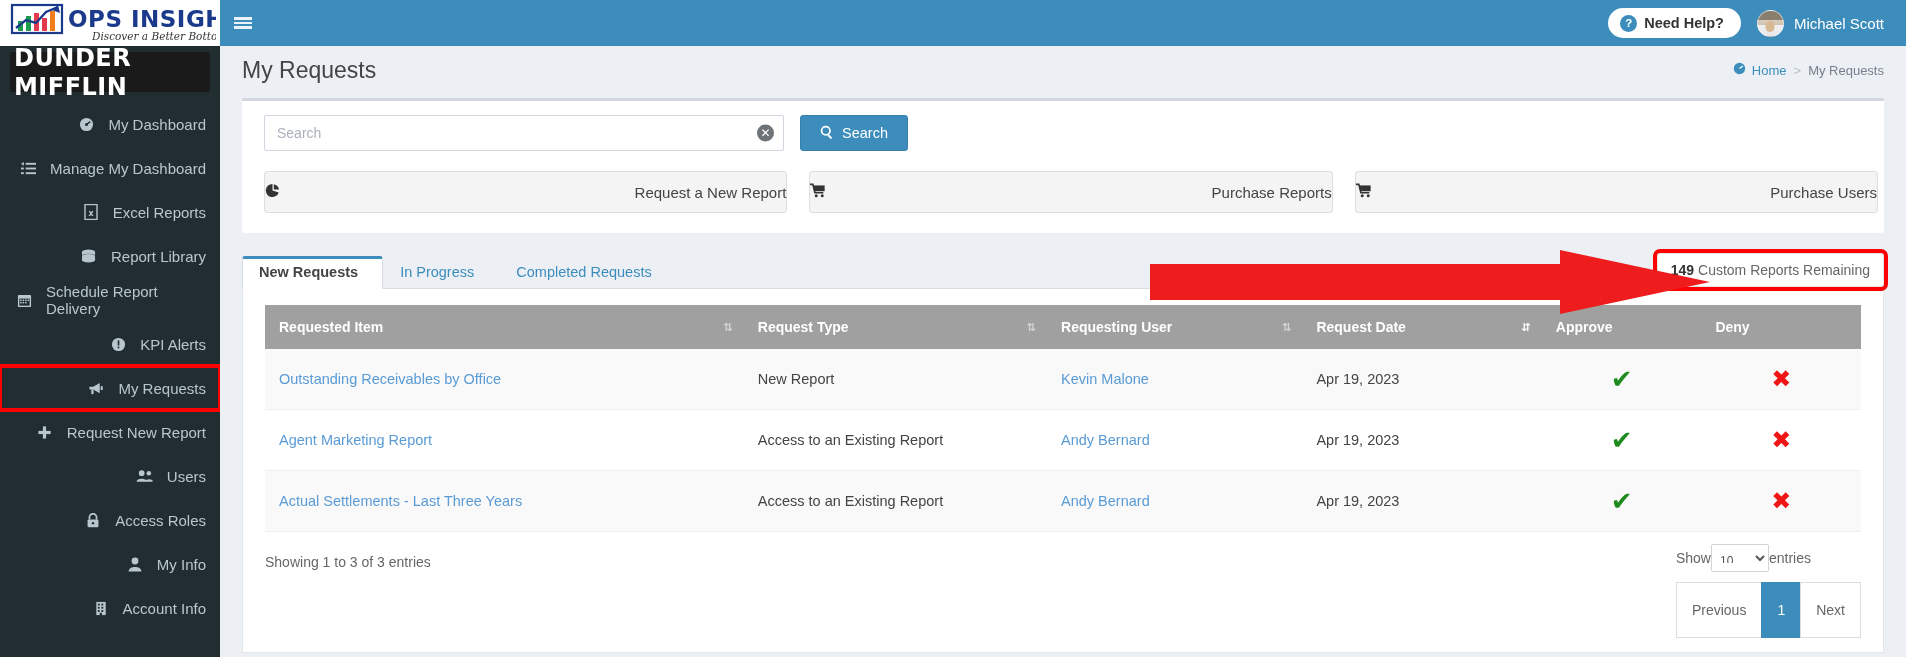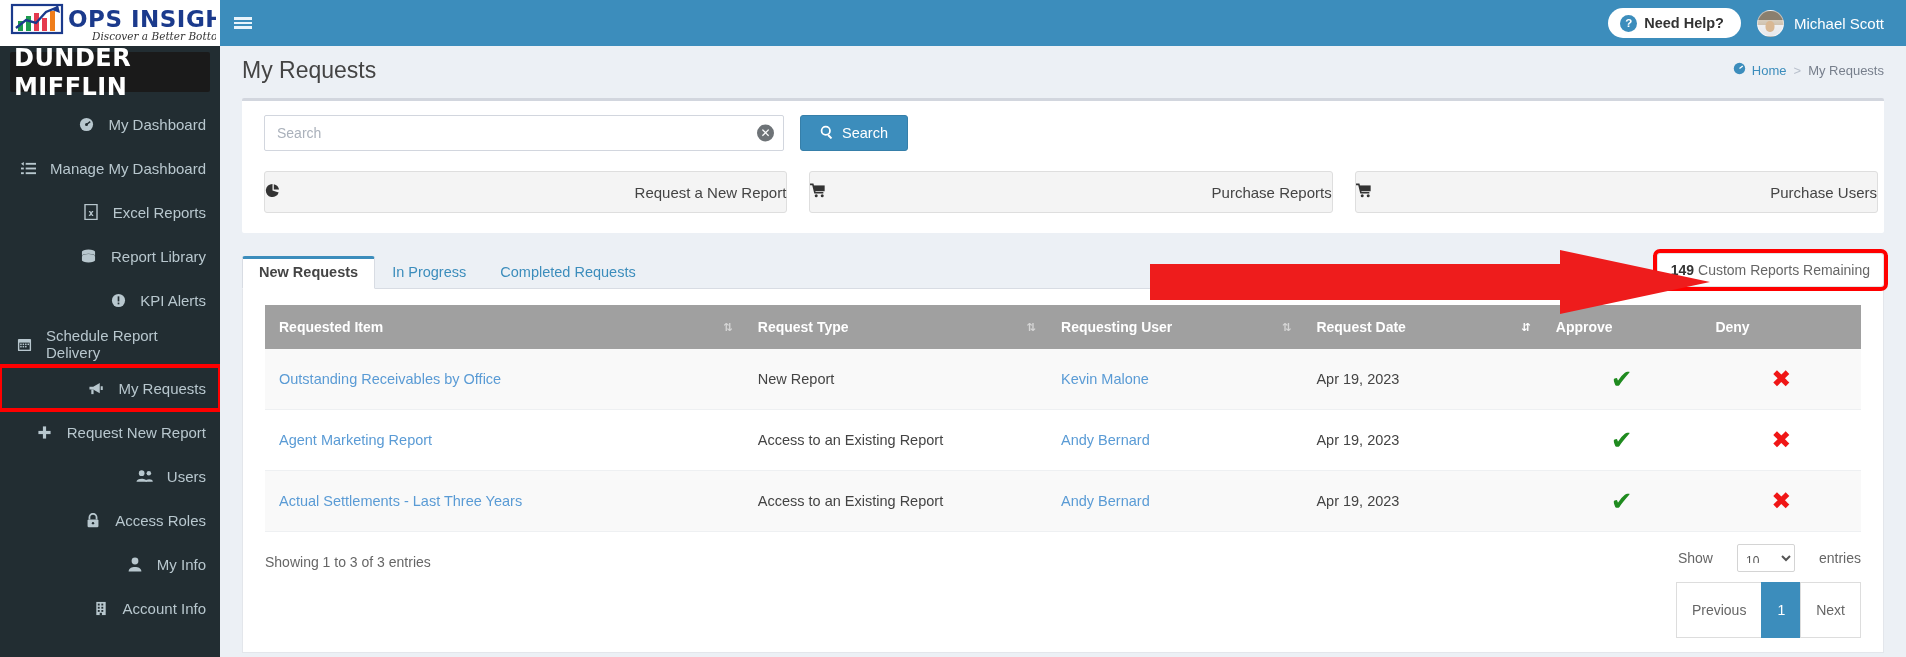--- a/index.html
+++ b/index.html
@@ -126,21 +126,21 @@
     display:flex; align-items:center; justify-content:space-between; gap:9px;
     font-size:15px; color:#444; cursor:pointer;
   }
 
   
   .tab-area{ margin:22px 22px 0 22px; position:relative; }
   .tab-strip{
     display:flex; align-items:flex-end; border-bottom:1px solid #d8dce3; height:34px;
   }
   .tab{
-    padding:7px 16px 8px 16px; font-size:14.5px; color:#3c8dbc; cursor:pointer;
+    padding:7px 24px 8px 16px; font-size:14.5px; color:#3c8dbc; cursor:pointer;
     background:transparent; border:1px solid transparent; margin-bottom:-1px;
     border-radius:3px 3px 0 0; line-height:16px;
   }
   .tab.active{
     background:#fff; color:#444; font-weight:bold;
     border-color:#d8dce3; border-top:3px solid #3c8dbc; border-bottom-color:#fff;
     padding-top:5px;
   }
 
   .badge-remaining{
@@ -178,21 +178,21 @@
   .link{ color:#5a9bd5; cursor:pointer; }
   .td-center{ text-align:center; }
   .tick{ color:#1f8b1f; font-size:26px; line-height:1; cursor:pointer;
          font-family:"DejaVu Sans", sans-serif; font-weight:bold; }
   .cross{ color:#f01616; font-size:24px; line-height:1; cursor:pointer;
           font-family:"DejaVu Sans", sans-serif; font-weight:bold; }
 
   .table-foot{ display:flex; align-items:flex-start; margin-top:12px; }
   .showing{ font-size:14px; color:#666; padding-top:10px; }
   .foot-right{ margin-left:auto; text-align:right; }
-  .show-entries{ display:flex; align-items:center; gap:24px; font-size:14px; color:#666; justify-content:flex-end; }
+  .show-entries{ display:flex; align-items:center; gap:0; font-size:14px; color:#666; justify-content:flex-start; }
   .entries-select{
     border:1px solid #d4d4d4; background:#fff; height:28px; width:58px;
     font-size:12px; color:#555; padding:8px 4px; font-family:"Liberation Sans", sans-serif;
     border-radius:2px;
   }
   .pager{ display:flex; margin-top:10px; justify-content:flex-end; }
   .pg{
     border:1px solid #ddd; border-right:none; background:#fff; color:#666;
     font-size:14px; padding:19px 15px; cursor:pointer;
   }
@@ -270,45 +270,45 @@
           <rect x="1" y="8" width="14" height="4" fill="#b8c7ce"></rect>
             <ellipse cx="8" cy="12" rx="7" ry="2.4" fill="#b8c7ce"></ellipse>
         </svg>
       </span>
       <span>Report Library</span>
     </div>
 
     <div class="nav-item">
       <span class="nav-icon">
         <svg width="15" height="15" viewBox="0 0 16 16">
-            <circle cx="8" cy="8" r="7" fill="#b8c7ce"></circle>
-            <rect x="7.1" y="3.6" width="1.8" height="5.4" fill="#222d32"></rect>
-            <rect x="7.1" y="10.2" width="1.8" height="1.9" fill="#222d32"></rect>
-          </svg>
-      </span>
-      <span>KPI Alerts</span>
-    </div>
-
-    <div class="nav-item">
-      <span class="nav-icon">
-        <svg width="15" height="15" viewBox="0 0 16 16">
           <rect x="1" y="2" width="14" height="13" rx="1" fill="#b8c7ce"></rect>
             <rect x="2.5" y="6" width="11" height="7.5" fill="#222d32"></rect>
           <g fill="#b8c7ce">
               <rect x="3.4" y="7" width="1.6" height="1.6"></rect>
               <rect x="6" y="7" width="1.6" height="1.6"></rect>
               <rect x="8.6" y="7" width="1.6" height="1.6"></rect>
               <rect x="11.2" y="7" width="1.6" height="1.6"></rect>
               <rect x="3.4" y="9.5" width="1.6" height="1.6"></rect>
               <rect x="6" y="9.5" width="1.6" height="1.6"></rect>
               <rect x="8.6" y="9.5" width="1.6" height="1.6"></rect>
             </g>
         </svg>
       </span>
       <span>Schedule Report Delivery</span>
+    </div>
+
+    <div class="nav-item">
+      <span class="nav-icon">
+        <svg width="15" height="15" viewBox="0 0 16 16">
+            <circle cx="8" cy="8" r="7" fill="#b8c7ce"></circle>
+            <rect x="7.1" y="3.6" width="1.8" height="5.4" fill="#222d32"></rect>
+            <rect x="7.1" y="10.2" width="1.8" height="1.9" fill="#222d32"></rect>
+          </svg>
+      </span>
+      <span>KPI Alerts</span>
     </div>
 
     <div class="nav-item highlight">
       <span class="nav-icon">
         <svg width="16" height="15" viewBox="0 0 16 16">
           <path d="M1 6 L5 6 L12 2 L12 13 L5 9 L1 9 Z" fill="#b8c7ce"></path>
           <rect x="3" y="9" width="2.4" height="5" fill="#b8c7ce"></rect>
           <rect x="13" y="5.6" width="2.2" height="4" fill="#b8c7ce"></rect>
         </svg>
       </span>

